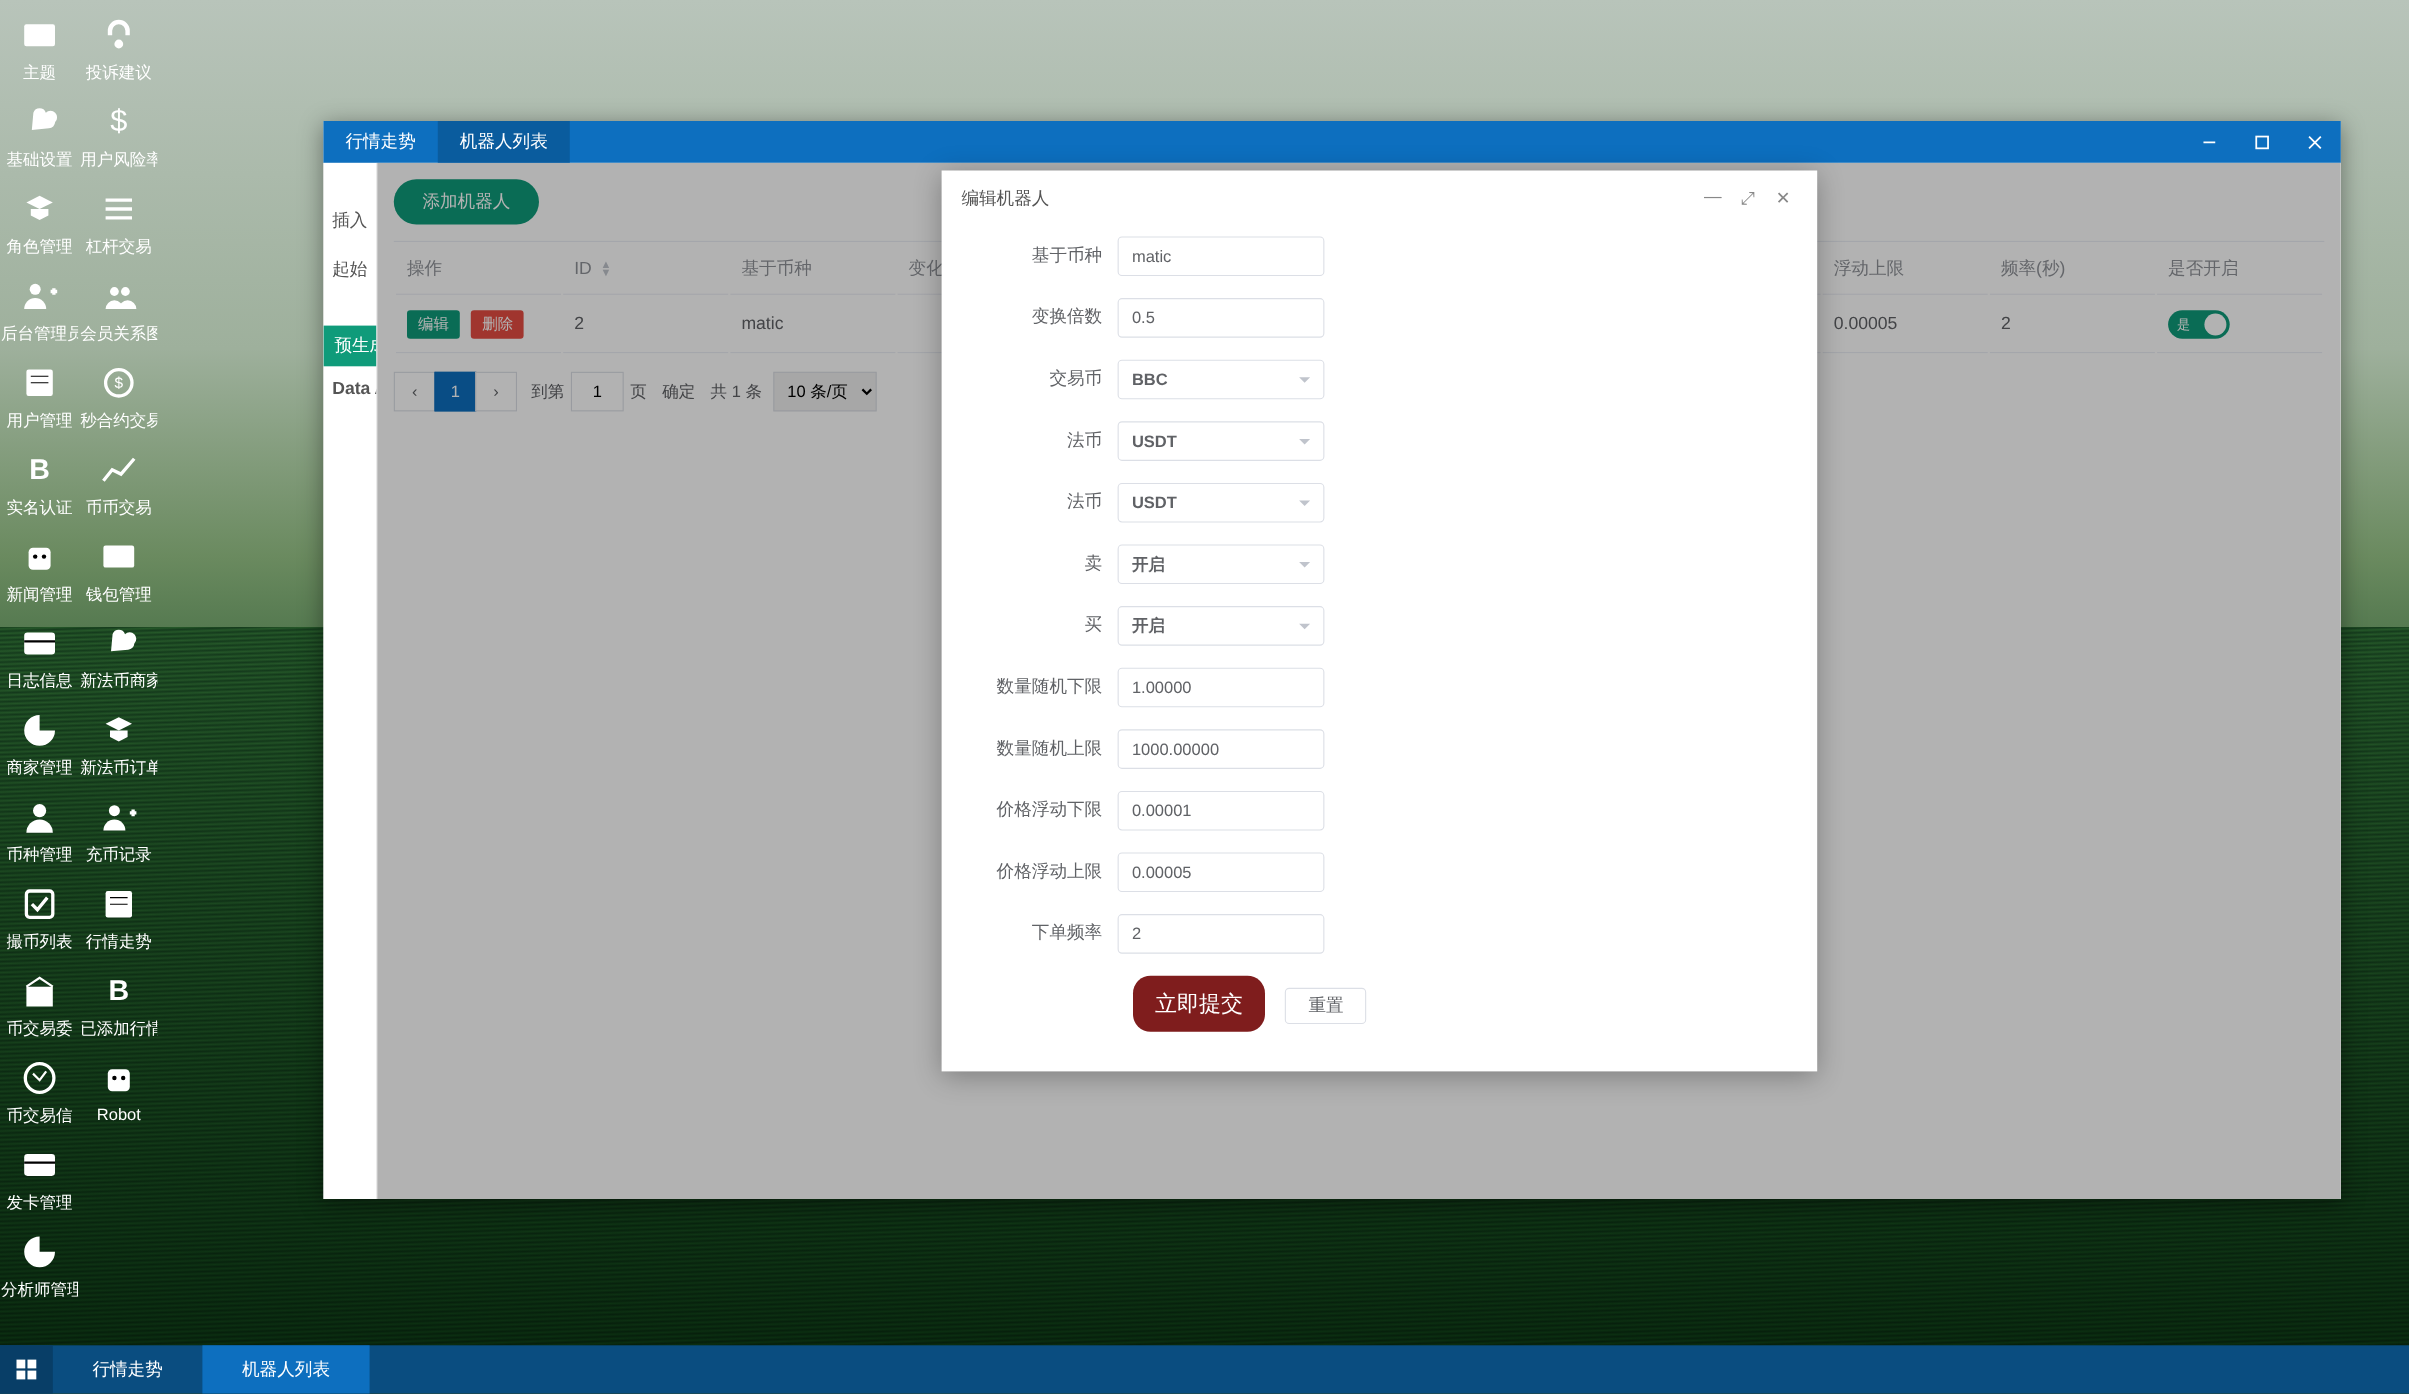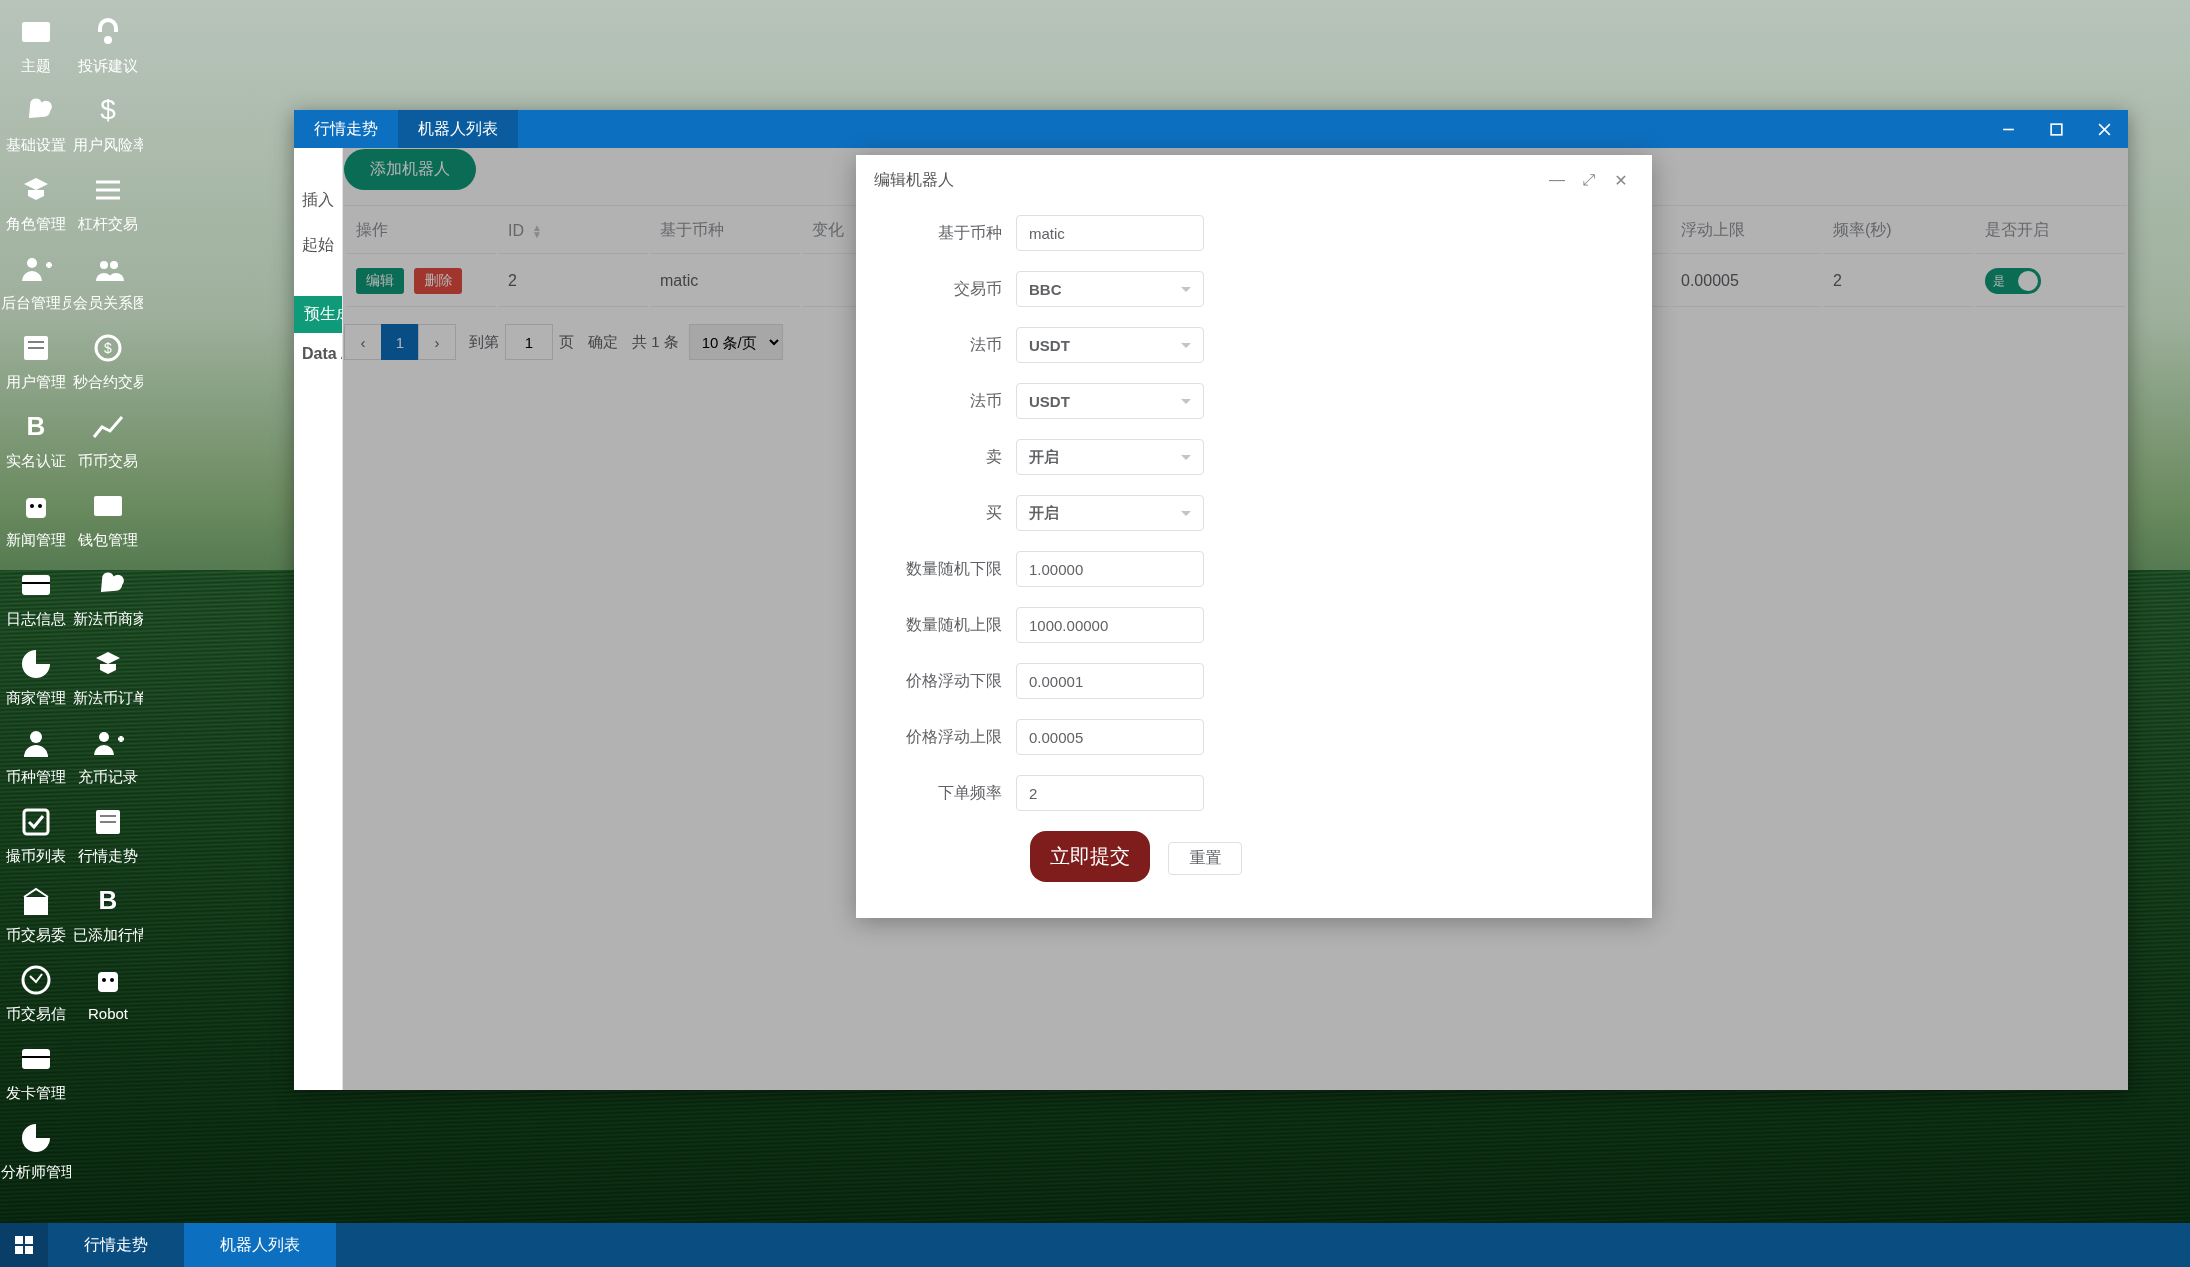--- a/index.html
+++ b/index.html
@@ -18,21 +18,21 @@
 .titlebar .tab.inactive{background:transparent;}
 .titlebar .tab.active{background:#0a5c9e;}
 .titlebar .winctrl{margin-left:auto;display:flex;}
 .titlebar .winctrl div{width:48px;height:38px;display:flex;align-items:center;justify-content:center;cursor:pointer;}
 .titlebar .winctrl svg{width:15px;height:15px;stroke:#fff;fill:none;stroke-width:1.5;}
 .body-split{flex:1;display:flex;overflow:hidden;}
 .sidepanel{width:49px;background:#fff;border-right:1px solid #e5e5e5;padding-top:30px;font-size:16px;color:#555;}
 .sidepanel .sp-item{padding:12px 8px;white-space:nowrap;overflow:hidden;}
 .sidepanel .sp-btn{background:#0f9b7a;color:#fff;padding:8px 10px;margin-top:28px;white-space:nowrap;overflow:hidden;}
 .sidepanel .sp-data{padding:12px 8px;font-weight:bold;white-space:nowrap;overflow:hidden;}
-.content{flex:1;background:#fff;padding:1px;font-size:16px;color:#606266;position:relative;}
+.content{flex:1;background:#fff;padding:15px;font-size:16px;color:#606266;position:relative;}
 .add-btn{background:#0f9b7a;color:#fff;border:none;border-radius:22px;padding:10px 26px;font-size:16px;cursor:pointer;}
 .tbl{width:100%;margin-top:15px;border-top:1px solid #ebeef5;table-layout:fixed;}
 .tbl th,.tbl td{text-align:left;padding:12px 10px;border-bottom:1px solid #ebeef5;font-size:16px;font-weight:normal;white-space:nowrap;overflow:hidden;}
 .tbl th{color:#909399;}
 .op-btn{display:inline-block;padding:4px 10px;color:#fff;font-size:14px;border-radius:3px;cursor:pointer;margin-right:6px;}
 .op-edit{background:#0f9b7a;}
 .op-del{background:#e54d42;}
 .id-sort{display:inline-flex;align-items:center;}
 .id-sort .sorters{display:inline-flex;flex-direction:column;margin-left:8px;line-height:7px;font-size:10px;color:#c0c4cc;}
 .switch{width:56px;height:26px;background:#0f9b7a;border-radius:20px;position:relative;cursor:pointer;display:inline-flex;align-items:center;color:#fff;font-size:12px;padding-left:8px;}
@@ -415,20 +415,24 @@
     <div class="mbtn">—</div>
     <div class="mbtn">⤢</div>
     <div class="mbtn">✕</div>
   </div>
   <div class="form">
     <div class="form-row">
         <div class="form-label">基于币种</div>
         <input class="form-input" value="matic" style="">
       </div>
     <div class="form-row">
+        <div class="form-label">变换倍数</div>
+        <input class="form-input" value="0.5" style="">
+      </div>
+    <div class="form-row">
         <div class="form-label">交易币</div>
         <div class="form-select">
           <span>BBC</span>
           <span class="caret"></span>
         </div>
       </div>
     <div class="form-row">
         <div class="form-label">法币</div>
         <div class="form-select">
           <span>USDT</span>

